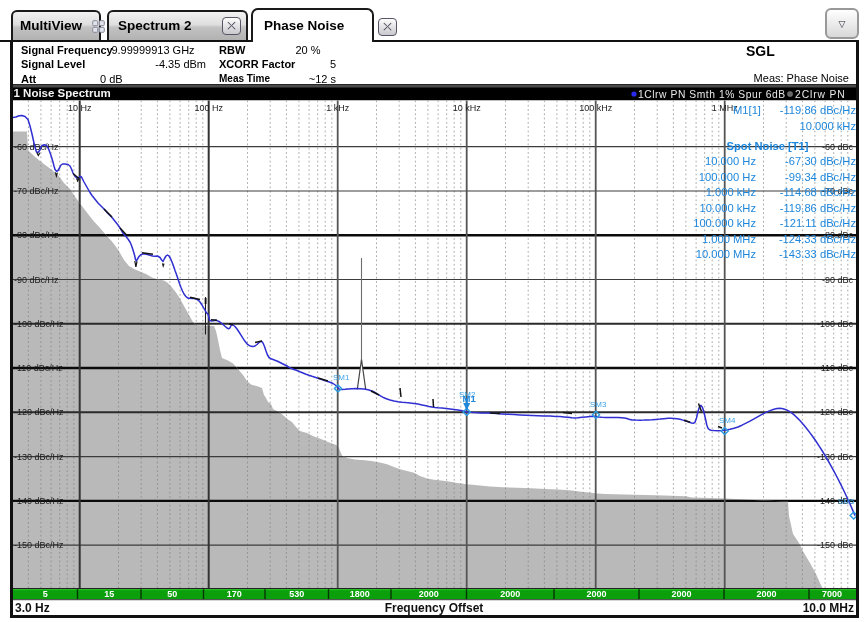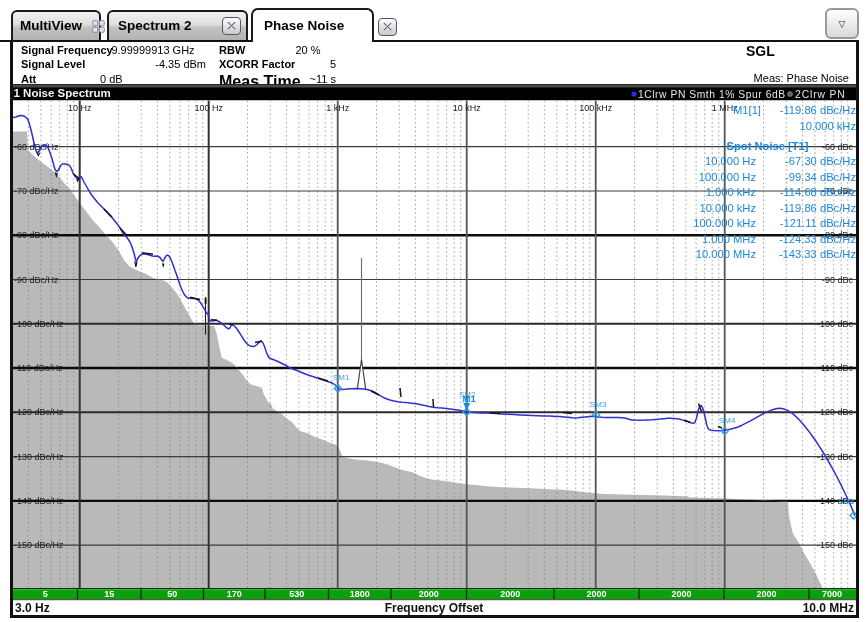--- a/index.html
+++ b/index.html
@@ -38,22 +38,22 @@
 <div style="position:absolute;left:21px;top:43.5px;font-size:11px;font-weight:bold;">Signal Frequency</div>
 <div style="position:absolute;left:100px;top:43.5px;width:106px;font-size:11px;text-align:center;">9.99999913 GHz</div>
 <div style="position:absolute;left:21px;top:58.3px;font-size:11px;font-weight:bold;">Signal Level</div>
 <div style="position:absolute;left:100px;top:58.3px;width:106px;font-size:11px;text-align:right;">-4.35 dBm</div>
 <div style="position:absolute;left:21px;top:73px;font-size:11px;font-weight:bold;">Att</div>
 <div style="position:absolute;left:100px;top:73px;width:106px;font-size:11px;">0 dB</div>
 <div style="position:absolute;left:219px;top:43.5px;font-size:11px;font-weight:bold;">RBW</div>
 <div style="position:absolute;left:280px;top:43.5px;width:56px;font-size:11px;text-align:center;">20 %</div>
 <div style="position:absolute;left:219px;top:58.3px;font-size:11px;font-weight:bold;">XCORR Factor</div>
 <div style="position:absolute;left:280px;top:58.3px;width:56px;font-size:11px;text-align:right;">5</div>
-<div style="position:absolute;left:219px;top:73px;font-size:16px;font-weight:bold;">Meas Time</div>
-<div style="position:absolute;left:280px;top:73px;width:56px;font-size:11px;text-align:right;">~11 s</div>
+<div style="position:absolute;left:219px;top:73px;font-size:10px;font-weight:bold;">Meas Time</div>
+<div style="position:absolute;left:280px;top:73px;width:56px;font-size:11px;text-align:right;">~12 s</div>
 <div style="position:absolute;left:746px;top:43px;font-size:14px;font-weight:bold;">SGL</div>
 <div style="position:absolute;left:700px;top:71.5px;width:149px;font-size:11px;text-align:right;">Meas: Phase Noise</div>
 <svg width="843" height="531" viewBox="0 0 843 531" style="position:absolute;left:13px;top:84px;">
 <rect x="0" y="0" width="843" height="16.5" fill="#000"></rect>
 <rect x="0" y="0.5" width="843" height="3" fill="#4a4a4a"></rect>
 <text x="0.5" y="13" font-size="11.5" font-weight="bold" fill="#f4f4f4">1 Noise Spectrum</text>
 <circle cx="621" cy="10" r="2.6" fill="#2a2aee"></circle>
 <text x="625" y="13.5" font-size="10.3" letter-spacing="0.55" fill="#e8e8e8">1Clrw PN Smth 1% Spur 6dB</text>
 <circle cx="777" cy="10" r="2.6" fill="#666" stroke="#888" stroke-width="0.5"></circle>
 <text x="782" y="13.5" font-size="10.3" letter-spacing="0.9" fill="#e8e8e8">2Clrw PN</text>

